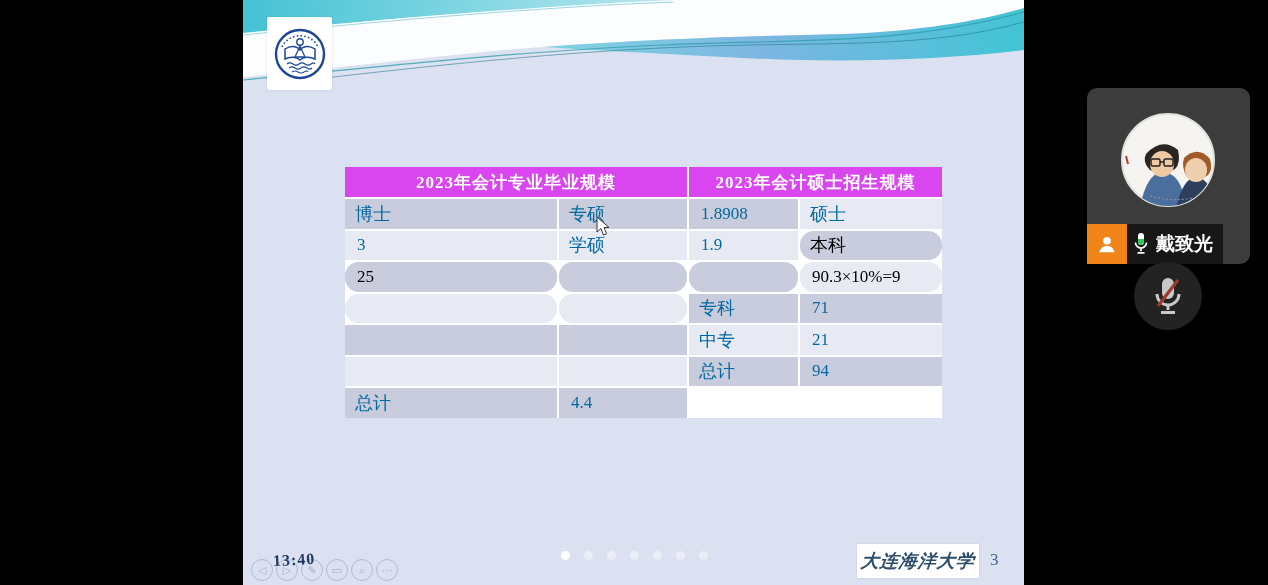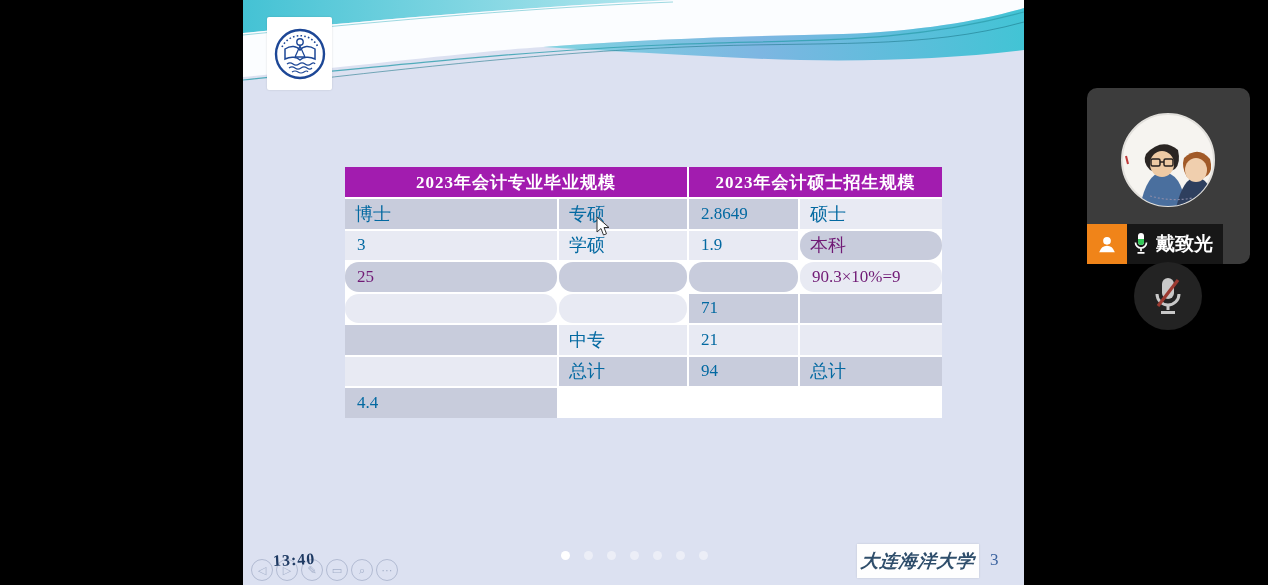--- a/index.html
+++ b/index.html
@@ -14,28 +14,28 @@
 
   .logo-box{position:absolute;left:24px;top:17px;width:65px;height:73px;
             background:#fff;border-radius:2px;box-shadow:0 0 2px rgba(0,0,0,.15);
             display:flex;align-items:center;justify-content:center;}
 
   
   .tbl{position:absolute;left:102px;top:167px;display:grid;
        grid-template-columns:212px 128px 109px 142px;
        grid-template-rows:30px repeat(7,29.5px);
        gap:2px;background:#fff;}
-  .th{background:#a21caf;color:#fff;font-weight:bold;font-size:17px;
+  .th{background:#d946ef;color:#fff;font-weight:bold;font-size:17px;
       letter-spacing:1px;display:flex;align-items:center;justify-content:center;
       grid-column:span 2;}
   .td{font-size:18px;color:#0369a1;display:flex;align-items:center;
       padding-left:10px;box-sizing:border-box;white-space:nowrap;overflow:hidden;}
   .td.shade-a{background:#c8ccdc;}
   .td.shade-b{background:#e8eaf3;}
-  .td.red{color:#701a75;border-radius:14px;}
+  .td.red{color:#000000;border-radius:14px;}
   .td.indent{padding-left:34px;}
   .td.val{font-size:17px;padding-left:12px;}
 
   
   .controls{position:absolute;left:8px;top:559px;display:flex;gap:3px;}
   .ctl{width:22px;height:22px;border-radius:50%;border:1px solid rgba(96,115,152,.35);
        color:rgba(96,115,152,.45);font-size:11px;line-height:22px;text-align:center;
        box-sizing:border-box;font-family:"DejaVu Sans",sans-serif;}
   .timer{position:absolute;left:30px;top:551px;font-size:16px;font-weight:bold;
          color:#1e3a63;transform:rotate(-3deg);letter-spacing:1px;}
@@ -108,32 +108,33 @@
         <path d="M18,47 q3,-2.2 6,0 t6,0 t6,0 t5,0" fill="none" stroke="#1d4796" stroke-width="1.2"></path>
         <path d="M21,51 q3,-2 6,0 t6,0 t4,0" fill="none" stroke="#1d4796" stroke-width="1.1"></path>
       </svg>
     </div>
 
     <div class="tbl" id="tbl">
         <div class="th">2023年会计专业毕业规模</div>
         <div class="th">2023年会计硕士招生规模</div>
         <div class="td shade-a">博士</div>
         <div class="td shade-a">专硕</div>
-        <div class="td shade-a val">2.8649</div>
+        <div class="td shade-a val">1.8908</div>
         <div class="td shade-b">硕士</div>
         <div class="td shade-b val">3</div>
         <div class="td shade-b">学硕</div>
         <div class="td shade-b val">1.9</div>
         <div class="td shade-a red">本科</div>
         <div class="td shade-a val red">25</div>
         <div class="td shade-a red"></div>
         <div class="td shade-a val red"></div>
         <div class="td shade-b val red">90.3×10%=9</div>
         <div class="td shade-b red"></div>
         <div class="td shade-b val red"></div>
+        <div class="td shade-a">专科</div>
         <div class="td shade-a val">71</div>
         <div class="td shade-a"></div>
         <div class="td shade-a val"></div>
         <div class="td shade-b">中专</div>
         <div class="td shade-b val">21</div>
         <div class="td shade-b"></div>
         <div class="td shade-b val"></div>
         <div class="td shade-a">总计</div>
         <div class="td shade-a val">94</div>
         <div class="td shade-a">总计</div>

